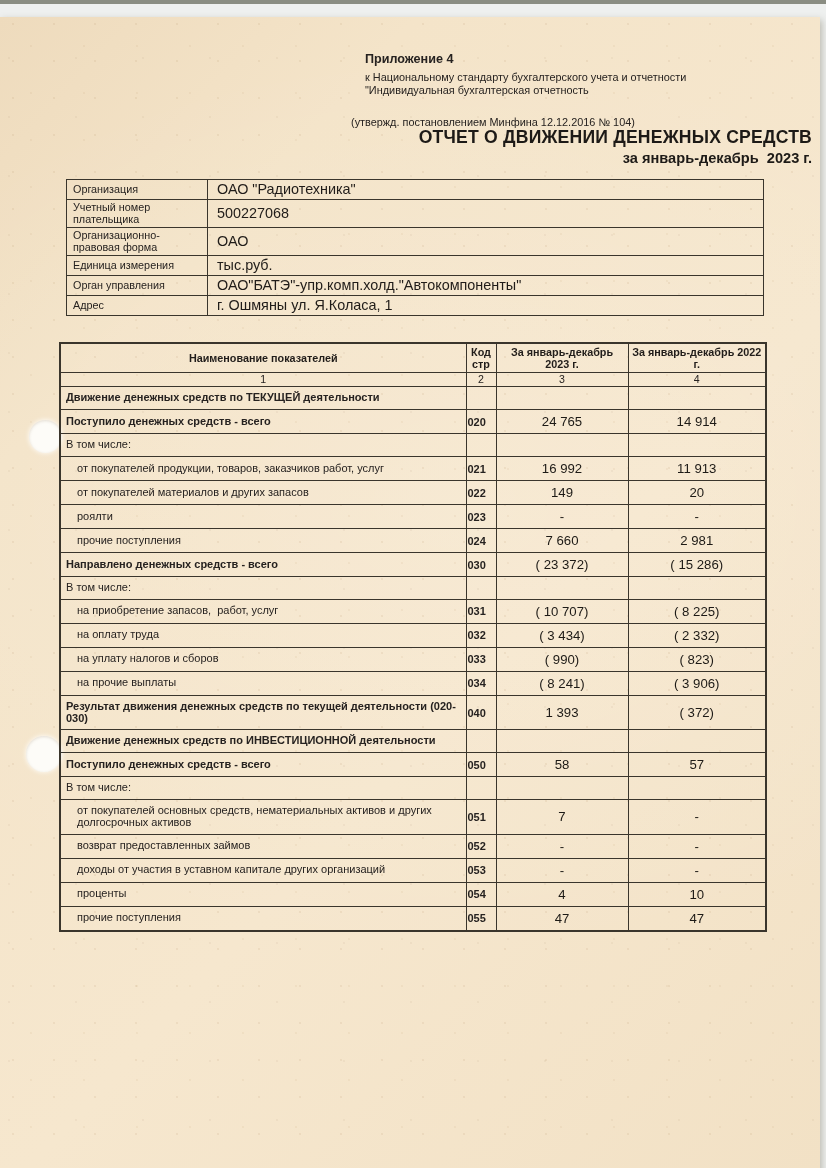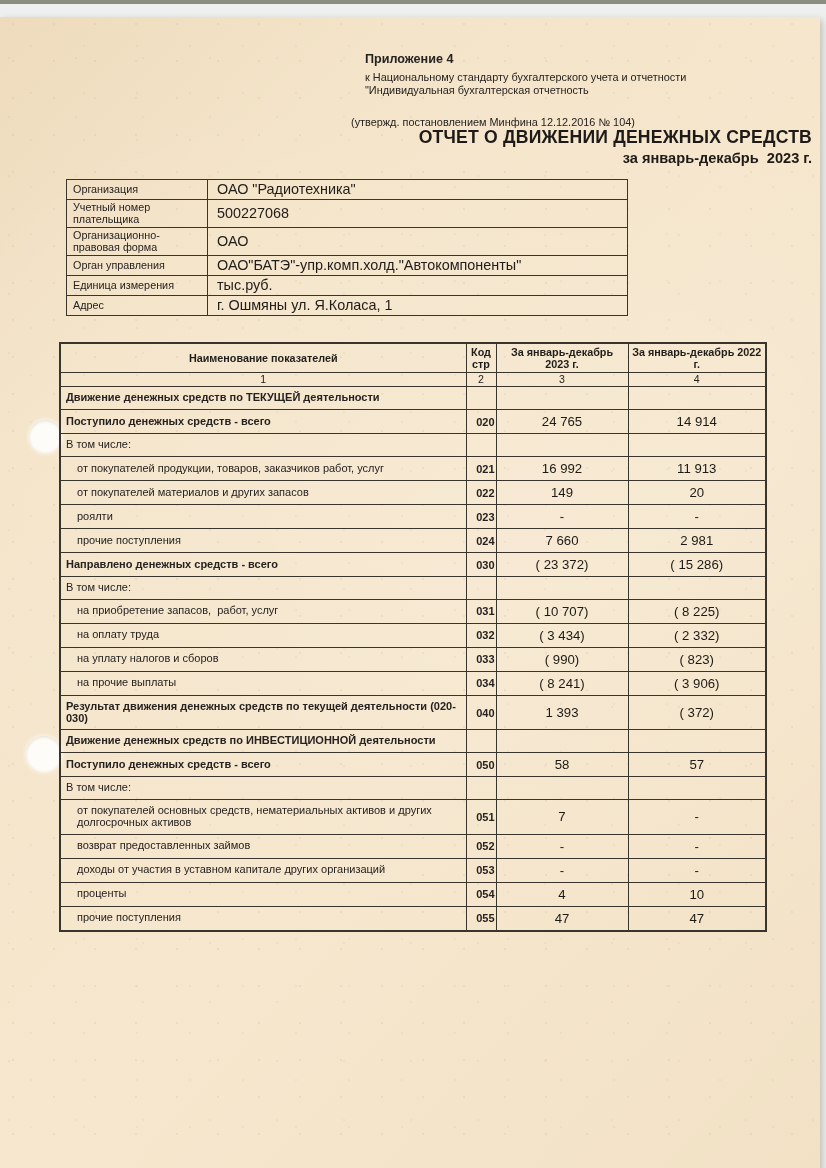--- a/index.html
+++ b/index.html
@@ -30,29 +30,29 @@
   .appendix-title{font-size:12.6px;font-weight:bold;margin-bottom:4px;}
   .appendix-line{font-size:10.9px;}
   .approval-line{position:absolute;left:351px;top:99px;font-size:10.9px;}
   .title-box{position:absolute;left:0;top:110px;width:812px;text-align:right;}
   .doc-title{font-size:17.6px;font-weight:bold;letter-spacing:0.2px;color:#1d1a17;}
   .doc-period{font-size:14.6px;font-weight:bold;margin-top:2px;white-space:pre;color:#1d1a17;}
 
   table{border-collapse:collapse;}
   td,th{border:1.7px solid #3a352c;vertical-align:middle;}
 
-  .org-table{position:absolute;left:66px;top:162px;width:562px;table-layout:fixed;border-radius:23px;}
+  .org-table{position:absolute;left:66px;top:162px;width:698px;table-layout:fixed;border-radius:23px;}
   .org-label{width:131px;font-size:10.8px;line-height:11.6px;padding:2px 3px 2px 6px;}
   .org-value{font-size:14.4px;padding:1px 3px 2px 9px;color:#201c19;}
 
   .main-table{position:absolute;left:59px;top:325px;width:706px;table-layout:fixed;border:2.4px solid #3a352c;}
   .main-table th{font-size:10.8px;font-weight:bold;line-height:12.2px;padding:2px 2px;text-align:center;color:#211d1a;}
   .num-row td{font-size:10.6px;padding:0 2px 1px;text-align:center;line-height:12px;}
   .c-name{font-size:11px;line-height:11.8px;padding:5px 4px 5px 5px;white-space:pre-wrap;}
-  .c-code{text-align:right;font-size:11px;font-weight:bold;padding:2px 1px;}
+  .c-code{text-align:left;font-size:11px;font-weight:bold;padding:2px 1px;}
   .c-val{text-align:center;font-size:13.2px;font-weight:normal;padding:4px 2px;color:#1d1a16;}
   .row-section .c-name{font-weight:bold;margin-left:40px;}
   .row-total .c-name{font-weight:bold;}
   .row-sub .c-name{padding-left:16px;}
 </style>
 </head>
 <body>
 
 <div class="scan-edge-top"></div>
 
@@ -80,26 +80,26 @@
         </tr>
         <tr>
           <td class="org-label">Учетный номер плательщика</td>
           <td class="org-value">500227068</td>
         </tr>
         <tr>
           <td class="org-label">Организационно-правовая форма</td>
           <td class="org-value">ОАО</td>
         </tr>
         <tr>
+          <td class="org-label">Единица измерения</td>
+          <td class="org-value">тыс.руб.</td>
+        </tr>
+        <tr>
           <td class="org-label">Орган управления</td>
           <td class="org-value">ОАО"БАТЭ"-упр.комп.холд."Автокомпоненты"</td>
-        </tr>
-        <tr>
-          <td class="org-label">Единица измерения</td>
-          <td class="org-value">тыс.руб.</td>
         </tr>
         <tr>
           <td class="org-label">Адрес</td>
           <td class="org-value">г. Ошмяны ул. Я.Коласа, 1</td>
         </tr>
       </tbody>
   </table>
 
   <table class="main-table">
     <colgroup>

